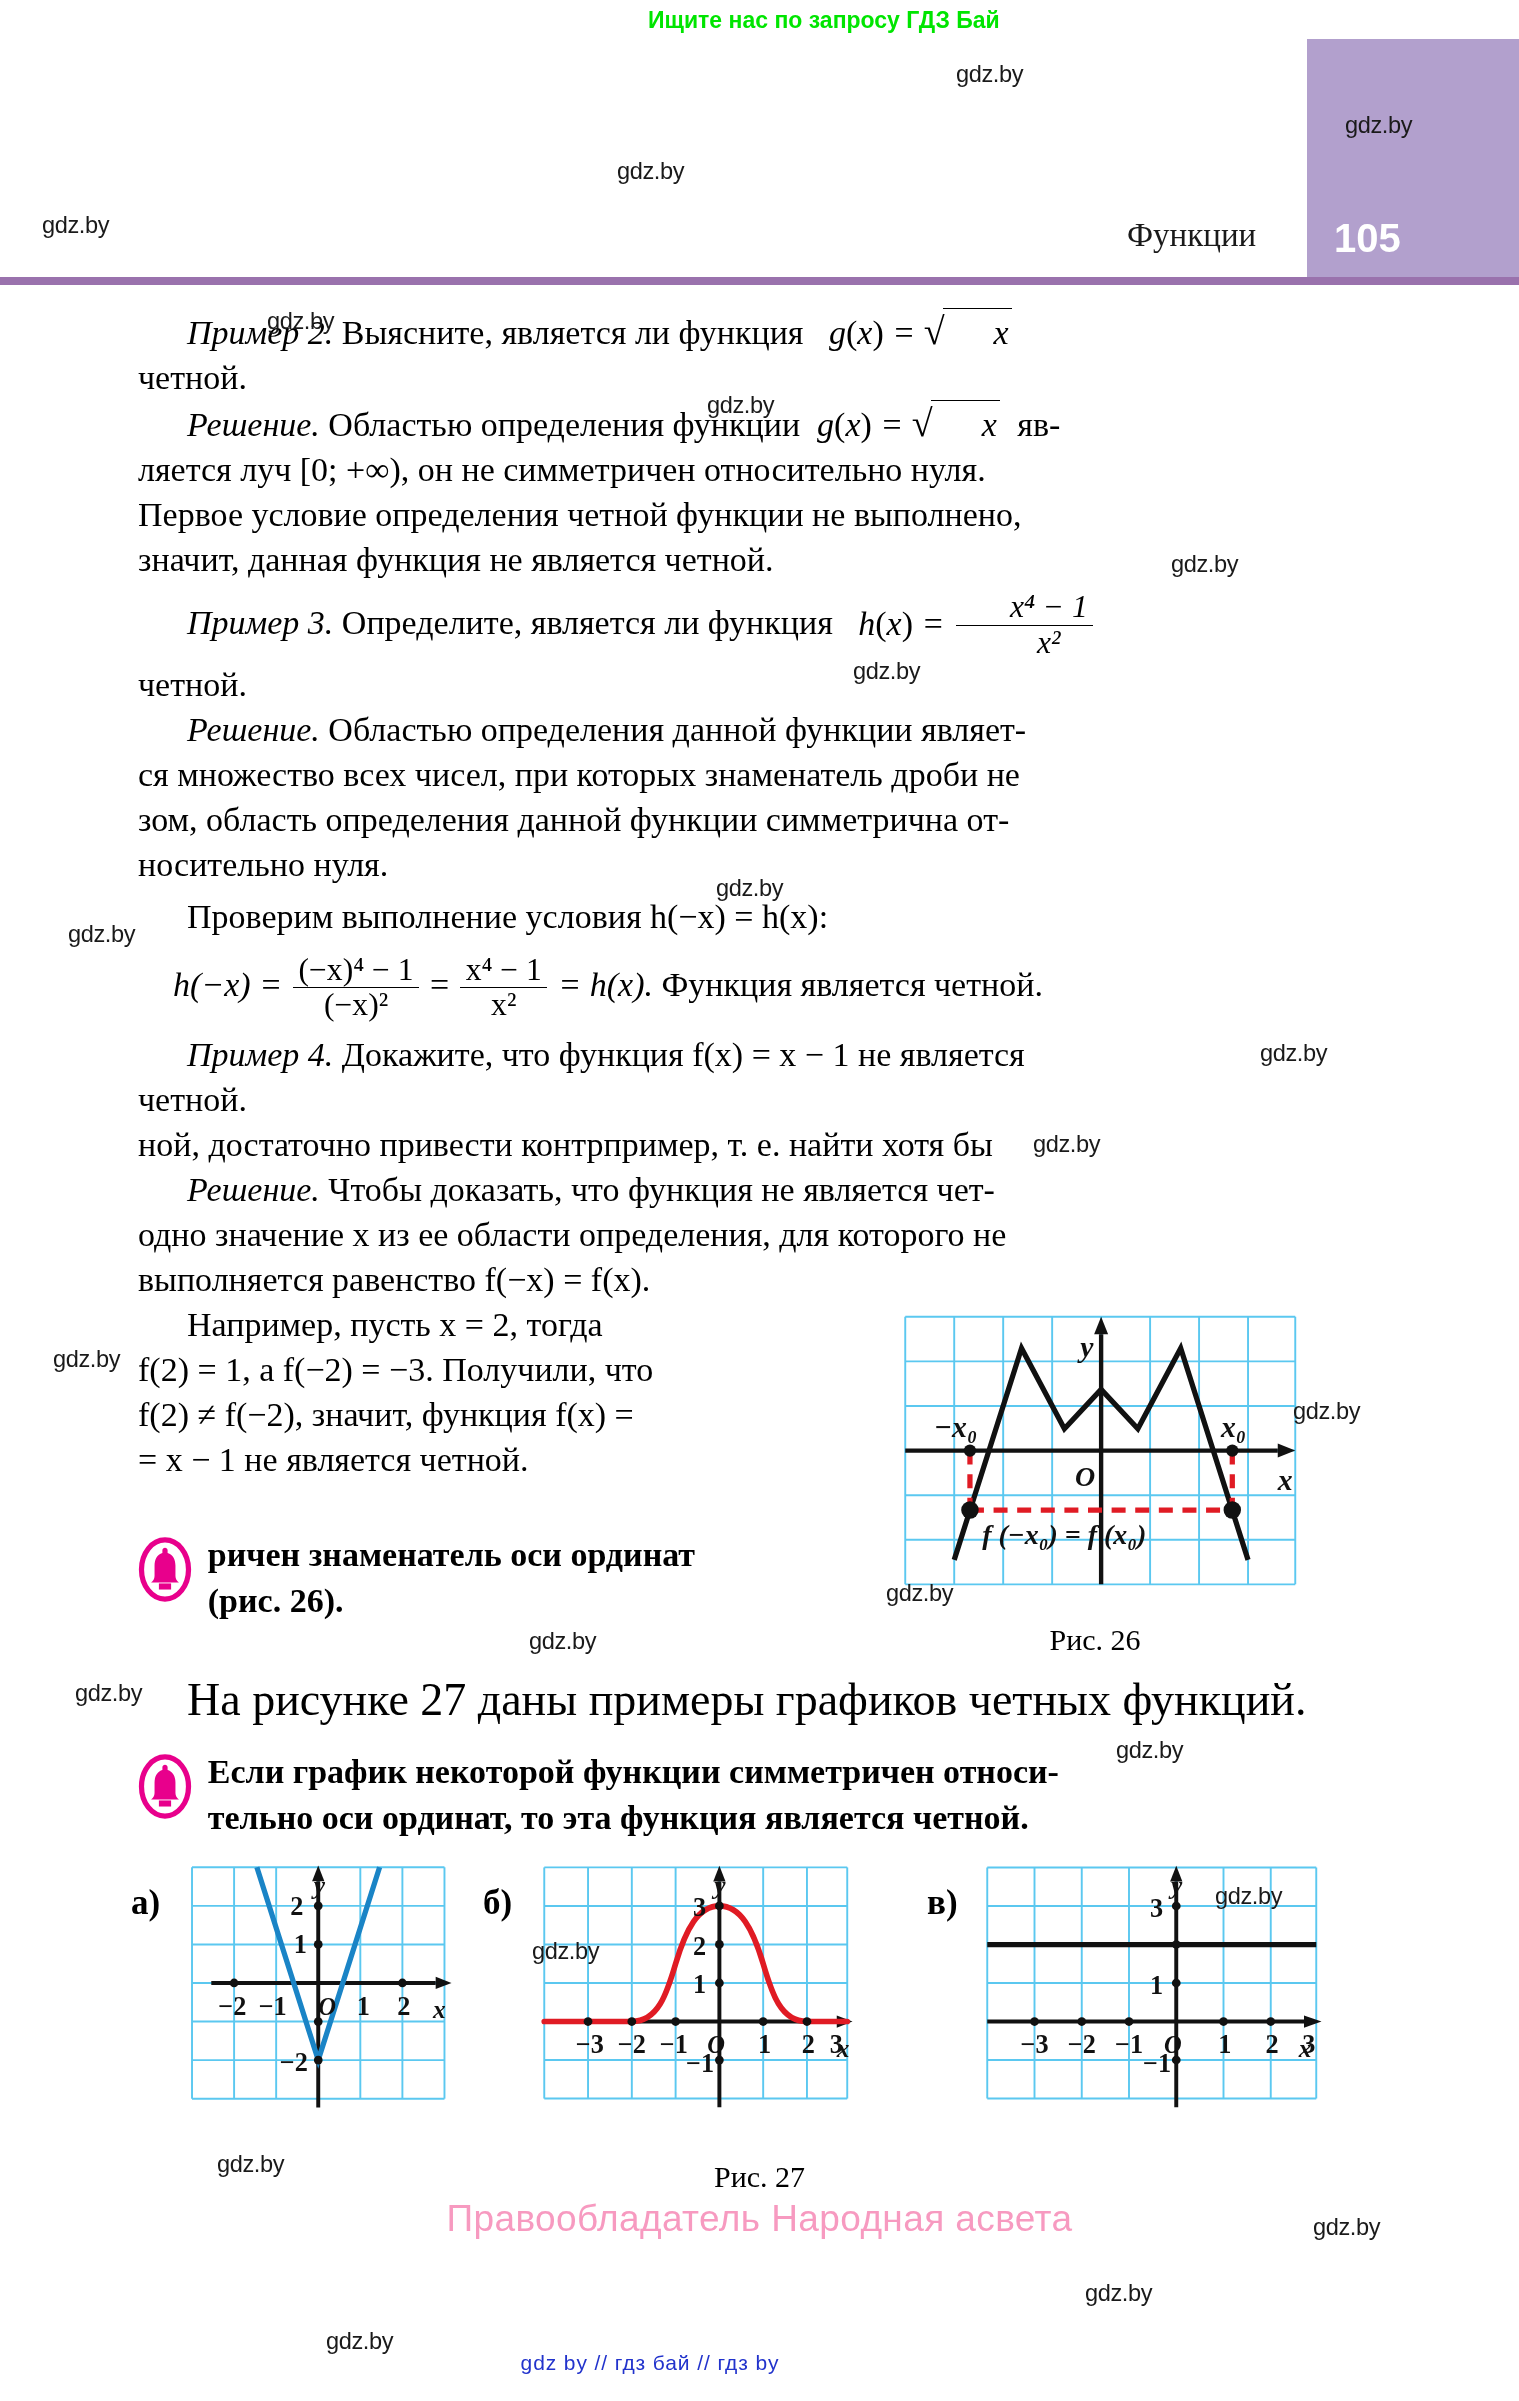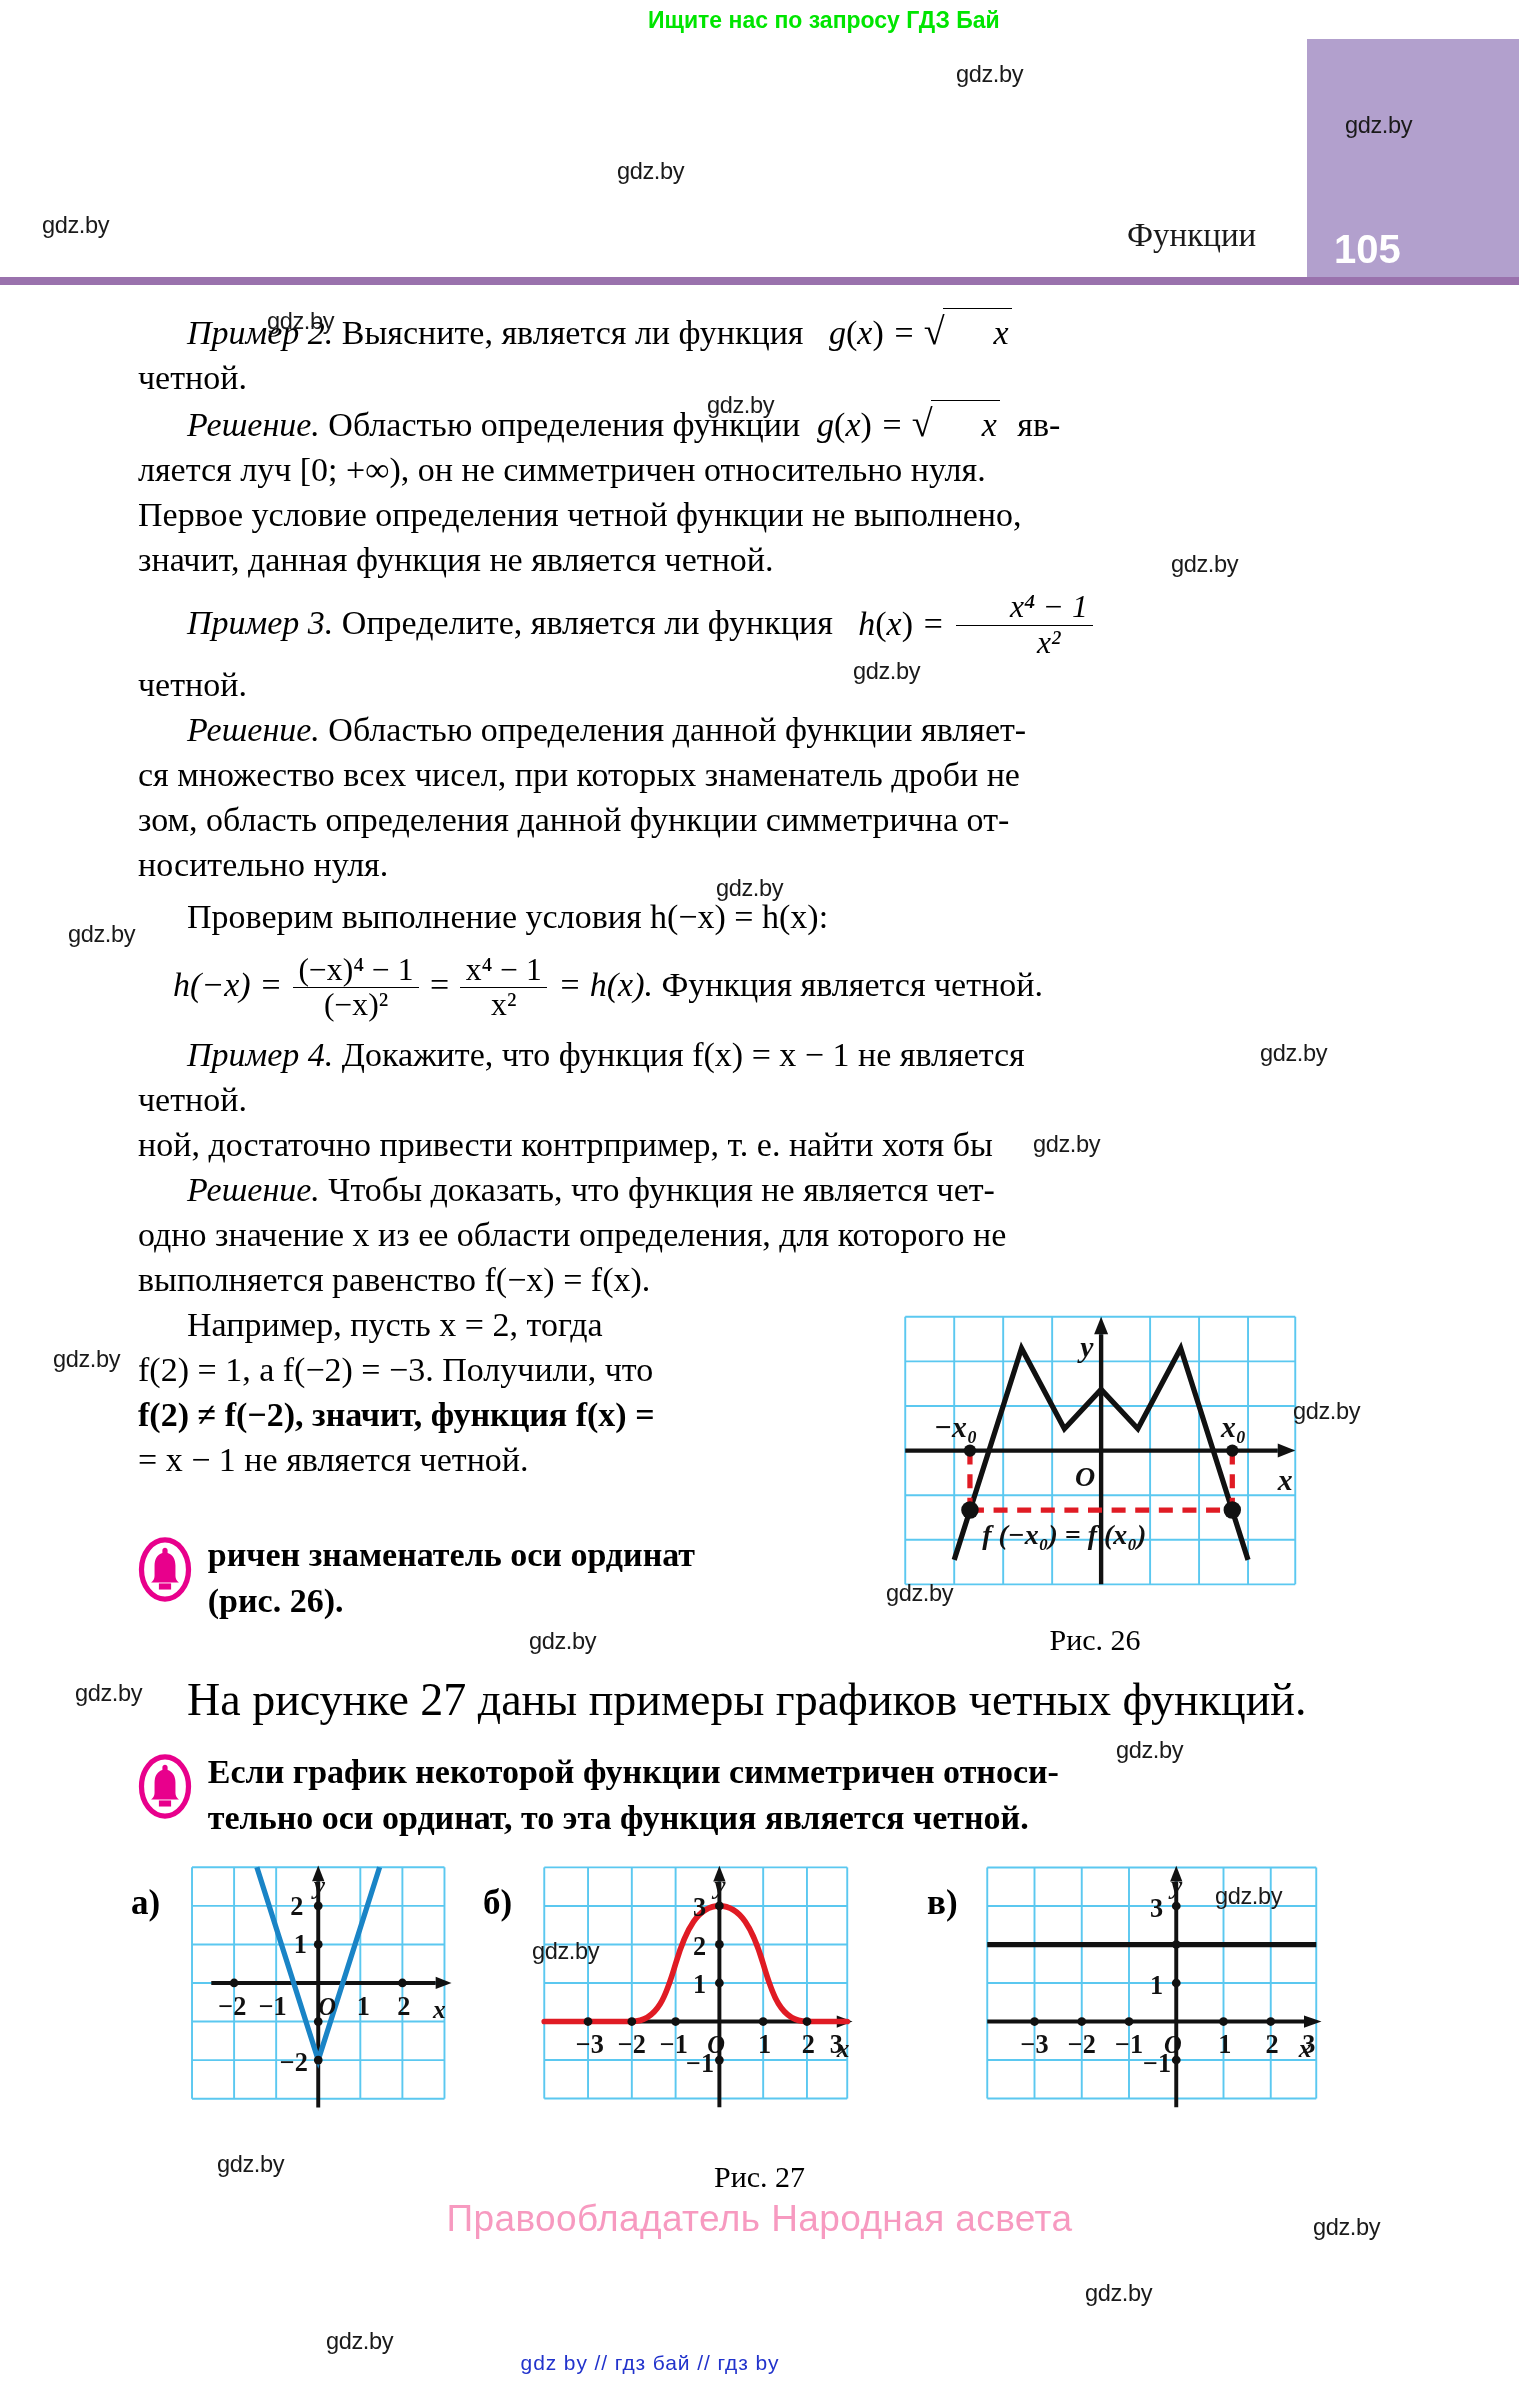--- a/index.html
+++ b/index.html
@@ -48,21 +48,21 @@
     left: 1307px;
     top: 39px;
     width: 212px;
     height: 238px;
     background: #b2a0cd;
     z-index: 5;
   }
   #page-number {
     position: absolute;
     left: 1334px;
-    top: 227px;
+    top: 216px;
     font-family: "Liberation Sans", sans-serif;
     font-weight: bold;
     font-size: 40px;
     color: #ffffff;
     z-index: 10;
   }
   #chapter-title {
     position: absolute;
     left: 1127px;
     top: 217px;
@@ -301,21 +301,21 @@
   <p class="para indent">
     <span class="ital">Решение.</span>
     <span>Чтобы доказать, что функция не является чет-</span>
   </p>
   <p class="para">одно значение x из ее области определения, для которого не</p>
   <p class="para">выполняется равенство f(−x) = f(x).</p>
 
   <div style="width:691px;">
     <p class="para indent" style="text-align:justify;">Например,  пусть   x = 2,   тогда</p>
     <p class="para" style="text-align:justify;">f(2) = 1,  а  f(−2) = −3.  Получили,  что</p>
-    <p class="para" style="text-align:justify;font-weight:bold;">f(2) ≠ f(−2),   значит,   функция   f(x) =</p>
+    <p class="para" style="text-align:justify;">f(2) ≠ f(−2),   значит,   функция   f(x) =</p>
     <p class="para" style="text-align:left;">= x − 1 не является четной.</p>
   </div>
 </div>
 
 <div id="fig26-wrap">
   <svg width="418" height="311" viewBox="0 0 478 355">
 
     <g stroke="#5bc8f0" stroke-width="2.2">
       <line x1="22" y1="12" x2="468" y2="12"></line>
       <line x1="22" y1="63" x2="468" y2="63"></line>

